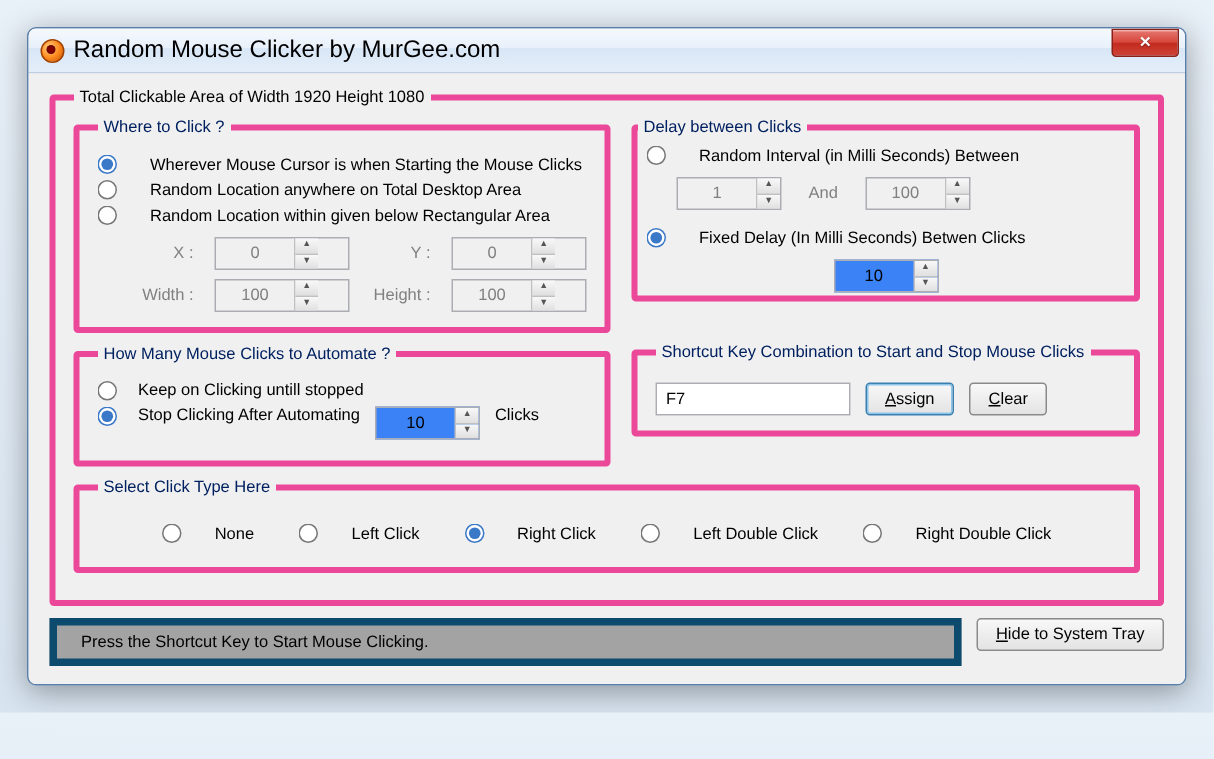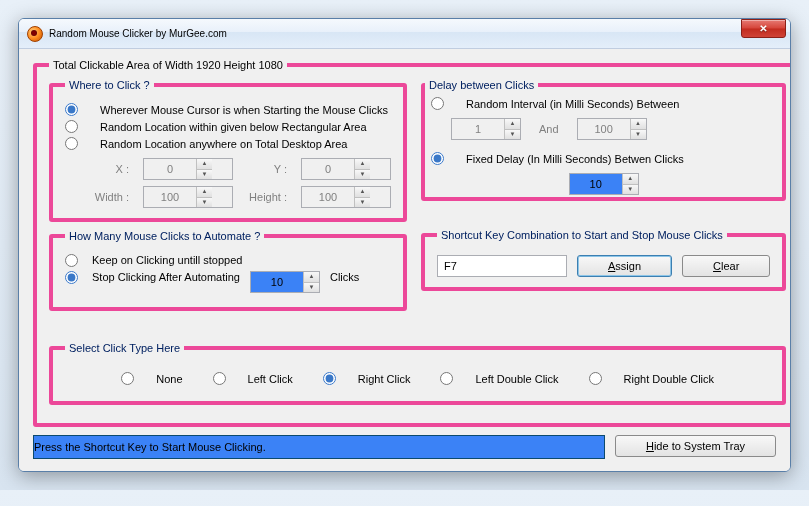--- a/index.html
+++ b/index.html
@@ -30,21 +30,21 @@
     width: 16px; height: 16px; margin-right: 6px;
     border-radius: 50%;
     background: radial-gradient(circle at 35% 35%, #ffd080 0%, #ff8c20 50%, #c05000 100%);
     border: 1px solid #a04000;
     position: relative;
   }
   .app-icon::after {
     content: ""; position: absolute; top: 3px; left: 3px; width: 6px; height: 6px;
     border-radius: 50%; background: radial-gradient(circle, #800000 40%, #400000 100%);
   }
-  .title-text { color: #000; font-size: 10px; flex: 1; }
+  .title-text { color: #000; font-size: 16px; flex: 1; }
   .close-btn {
     width: 45px; height: 19px;
     background: linear-gradient(to bottom, #e67a73 0%, #d6453a 48%, #c22b1f 52%, #cf4236 100%);
     border: 1px solid #8a2018;
     border-radius: 0 0 3px 3px;
     color: #fff;
     display: flex; align-items: center; justify-content: center;
     margin-top: -11px;
     box-shadow: inset 0 1px 0 rgba(255,255,255,0.4);
     cursor: pointer;
@@ -109,35 +109,35 @@
   .fixed-row { display:flex; justify-content:center; margin-top:8px; }
   .howmany-row { display:flex; align-items:flex-start; gap:10px; margin:4px 0; }
   .shortcut-row { display:flex; align-items:center; gap:10px; margin-top:6px; }
   .textin {
     border: 1px solid #abadb3;
     background: #fff; height: 22px;
     padding: 0 6px; width: 130px;
     font-family: inherit; font-size: 11px;
   }
   .btn {
-    height: 22px; padding: 0 30px;
+    height: 22px; padding: 0 12px;
     background: linear-gradient(to bottom,#f8f8f8,#e3e3e3);
     border: 1px solid #8a8a8a;
     border-radius: 3px;
     font-family: inherit; font-size: 11px;
     cursor: pointer;
   }
   .btn.focused { border: 1px solid #3c7fb1; box-shadow: 0 0 0 1px #8cc5e8 inset; }
   .clicktype-row { display:flex; gap:30px; justify-content:center; margin:6px 0 2px 0; }
   .bottom-row { display:flex; gap:10px; align-items:stretch; margin-top:6px; }
   .status {
     flex: 1;
-    border: 1px solid #0c4a6e;
-    background: #3b82f6;
-    padding: 5px 0;
+    border: 5px solid #0c4a6e;
+    background: #a3a3a3;
+    padding: 5px 16px;
   }
   .underline-first::first-letter { text-decoration: underline; }
 </style>
 </head>
 <body>
 
 <div class="window">
   <div class="titlebar">
     <div class="app-icon"></div>
     <div class="title-text">Random Mouse Clicker by MurGee.com</div>
@@ -155,25 +155,25 @@
         <div>
           <fieldset>
             <legend>Where to Click ?</legend>
 
             <div class="radio-row">
               <input type="radio" name="where" checked="" style="">
               <label>Wherever Mouse Cursor is when Starting the Mouse Clicks</label>
             </div>
             <div class="radio-row">
               <input type="radio" name="where" style="">
-              <label>Random Location within given below Rectangular Area</label>
+              <label>Random Location anywhere on Total Desktop Area</label>
             </div>
             <div class="radio-row">
               <input type="radio" name="where" style="">
-              <label>Random Location anywhere on Total Desktop Area</label>
+              <label>Random Location within given below Rectangular Area</label>
             </div>
 
             <div class="coords">
               <span class="lbl">X :</span>
               <span class="spinner disabled">
                 <input disabled="" value="0" style="">
                 <span class="spinbtns">
                     <span>▲</span>
                     <span>▼</span>
                   </span>
@@ -269,21 +269,21 @@
             <legend>Shortcut Key Combination to Start and Stop Mouse Clicks</legend>
             <div class="shortcut-row">
               <input class="textin" value="F7" style="">
               <button class="btn focused underline-first">Assign</button>
               <button class="btn underline-first">Clear</button>
             </div>
           </fieldset>
         </div>
       </div>
 
-      <fieldset style="margin-top:23px;">
+      <fieldset style="margin-top:0;">
         <legend>Select Click Type Here</legend>
         <div class="clicktype-row">
           <span class="radio-row">
               <input type="radio" name="ct" style="">
               <label>None</label>
             </span>
           <span class="radio-row">
               <input type="radio" name="ct" style="">
               <label>Left Click</label>
             </span>

